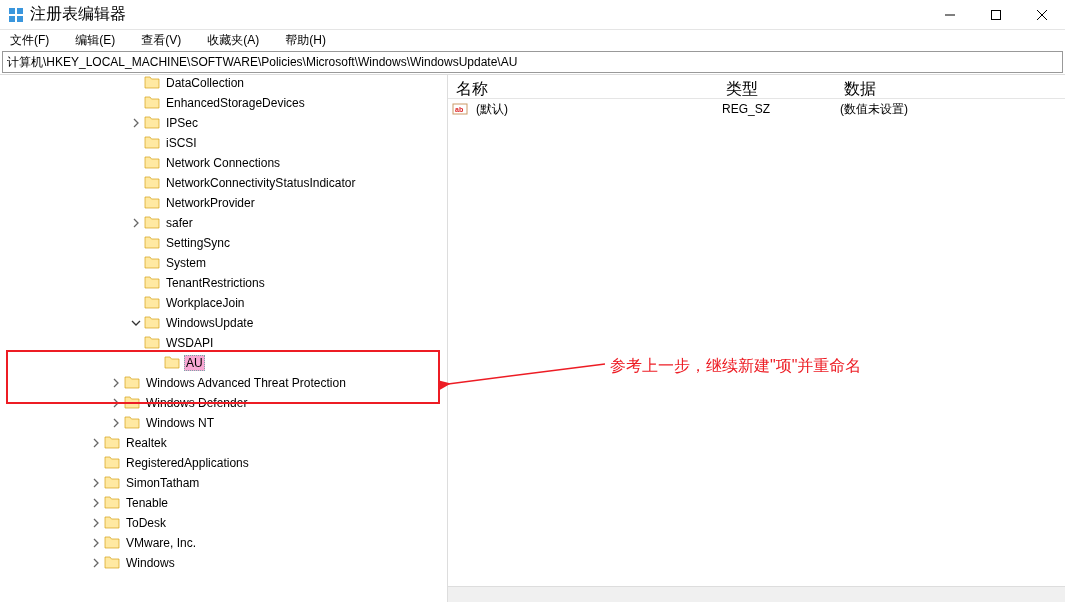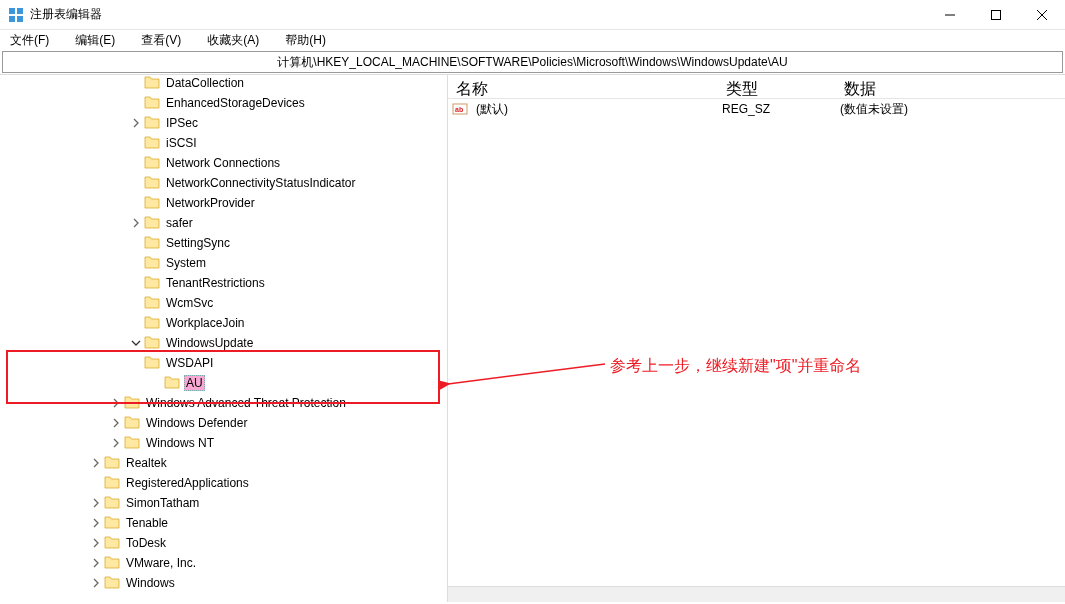--- a/index.html
+++ b/index.html
@@ -1,28 +1,28 @@
 <!DOCTYPE html>
 <html><head>
 <meta charset="utf-8">
 <style>
 * { margin: 0; padding: 0; box-sizing: border-box; font-family: "Segoe UI", Tahoma, sans-serif; }
 body { width: 1065px; height: 604px; background: #fff; overflow: hidden; position: relative; }
 
 .titlebar { height: 30px; display: flex; align-items: center; border-bottom: 1px solid #e5e5e5; padding-left: 8px; }
 .titlebar .app-icon { width: 16px; height: 16px; margin-right: 6px; }
-.titlebar .title { font-size: 12px; flex: 1; }
+.titlebar .title { font-size: 16px; flex: 1; }
 .titlebar .winbtns { display: flex; }
 .titlebar .winbtn { width: 46px; height: 30px; display: flex; align-items: center; justify-content: center; font-size: 10px; }
 .titlebar .winbtn svg { width: 10px; height: 10px; }
 
 .menubar { height: 20px; display: flex; align-items: center; padding: 0 4px; font-size: 12px; gap: 14px; }
 .menubar .menu-item { padding: 2px 6px; }
 
-.addressbar { height: 22px; border: 1px solid #999; margin: 1px 2px; padding: 2px 4px; font-size: 12px; display: flex; align-items: center; justify-content: center; }
+.addressbar { height: 22px; border: 1px solid #999; margin: 1px 2px; padding: 2px 4px; font-size: 12px; display: flex; align-items: center; }
 
 .workspace { display: flex; height: calc(604px - 30px - 20px - 24px - 2px); border-top: 1px solid #ddd; }
 
 .tree-pane { width: 448px; overflow: hidden; position: relative; border-right: 1px solid #ddd; }
 .tree-scroll { width: 100%; height: 100%; overflow-y: auto; overflow-x: hidden; }
 .tree-pane::-webkit-scrollbar, .tree-scroll::-webkit-scrollbar { width: 16px; }
 .tree-scroll::-webkit-scrollbar-thumb { background: #c1c1c1; border: 1px solid #a8a8a8; }
 .tree-scroll::-webkit-scrollbar-track { background: #f0f0f0; }
 
 .tree-row { height: 20px; display: flex; align-items: flex-start; font-size: 12px; white-space: nowrap; }
@@ -189,28 +189,20 @@
               <path d="M1 2 h5 l1.5 2 H15 v9 H1 z" fill="#ffe9a2" stroke="#d4a017" stroke-width="0.7"></path>
             </svg></span>
           <span class="label">TenantRestrictions</span>
         </div>
         <div class="tree-row">
           <span class="spacer" style="width:128px"></span>
           <span class="expander"></span>
           <span class="folder-icon"><svg viewBox="0 0 16 14">
               <path d="M1 2 h5 l1.5 2 H15 v9 H1 z" fill="#ffe9a2" stroke="#d4a017" stroke-width="0.7"></path>
             </svg></span>
-          <span class="label">WcmSvc</span>
-        </div>
-        <div class="tree-row">
-          <span class="spacer" style="width:128px"></span>
-          <span class="expander"></span>
-          <span class="folder-icon"><svg viewBox="0 0 16 14">
-              <path d="M1 2 h5 l1.5 2 H15 v9 H1 z" fill="#ffe9a2" stroke="#d4a017" stroke-width="0.7"></path>
-            </svg></span>
           <span class="label">WorkplaceJoin</span>
         </div>
         <div class="tree-row">
           <span class="spacer" style="width:128px"></span>
           <span class="expander">
             <svg width="10" height="10" viewBox="0 0 10 10">
               <path d="M1 3 L5 7 L9 3" fill="none" stroke="#333" stroke-width="1.3"></path>
             </svg>
           </span>
           <span class="folder-icon"><svg viewBox="0 0 16 14">

